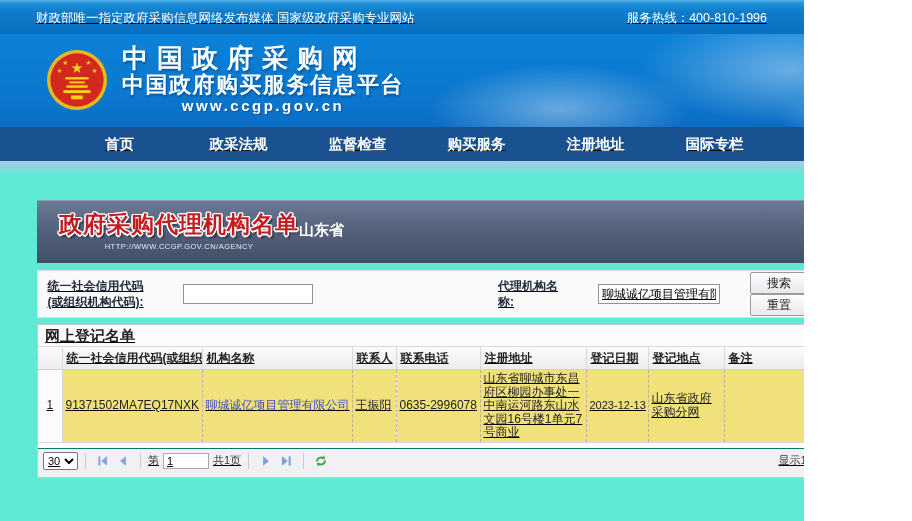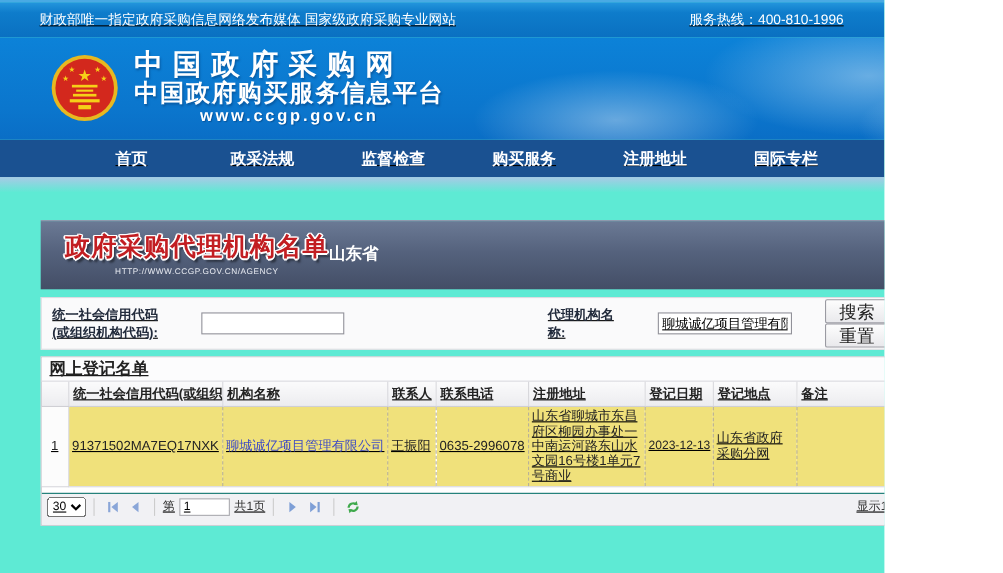--- a/index.html
+++ b/index.html
@@ -49,21 +49,21 @@
   
   .searchpanel{margin-top:7px;height:48px;background:#fafafb;border:1px solid #dcdce2;
                display:flex;align-items:center;box-sizing:border-box;font-size:12px;color:#222b3c;gap:30px;}
   .lbl{font-weight:bold;line-height:1.35;}
   .lbl.code{width:132px;text-align:center;margin-left:2px;}
   .inp{height:20px;border:1px solid #919199;background:#fff;font-size:12px;padding:0 3px;
        font-family:"Liberation Sans","DejaVu Sans",sans-serif;box-sizing:border-box;}
   .inp.code{width:130px;margin-left:2px;}
   .lbl.name{margin-left:155px;}
   .inp.name{width:122px;margin-left:6px;}
-  .btn{width:58px;height:22px;margin-right:14px;font-size:16px;color:#222;
+  .btn{width:58px;height:22px;margin-right:14px;font-size:12px;color:#222;
        background:linear-gradient(180deg,#fdfdfd,#e9e9ec);border:1px solid #9a9aa2;border-radius:2px;cursor:pointer;
        font-family:"Liberation Sans","DejaVu Sans",sans-serif;}
   .btn-group{margin-left:auto;}
 
   
   .tablepanel{margin-top:6px;border:1px solid #c6c6cc;background:#fff;}
   .caption{height:21px;line-height:21px;padding-left:7px;font-size:15px;font-weight:bold;color:#222;
            background:#fcfcfd;border-bottom:1px solid #d9d9de;}
   table.grid{border-collapse:collapse;table-layout:fixed;width:820px;font-size:12px;color:#222;}
   table.grid th{height:22px;background:linear-gradient(180deg,#fbfbfc,#ececef);font-weight:bold;text-align:left;

